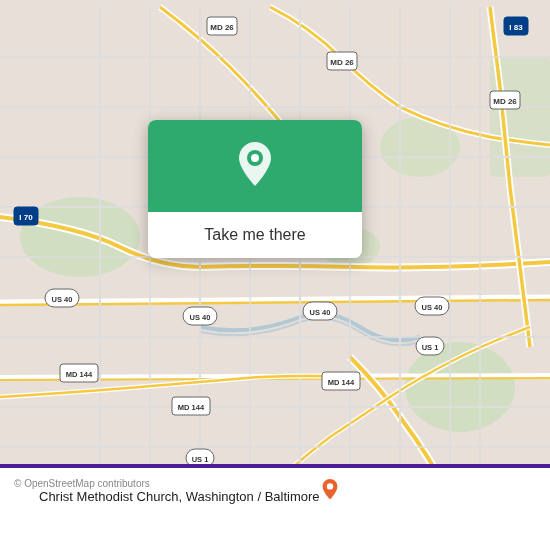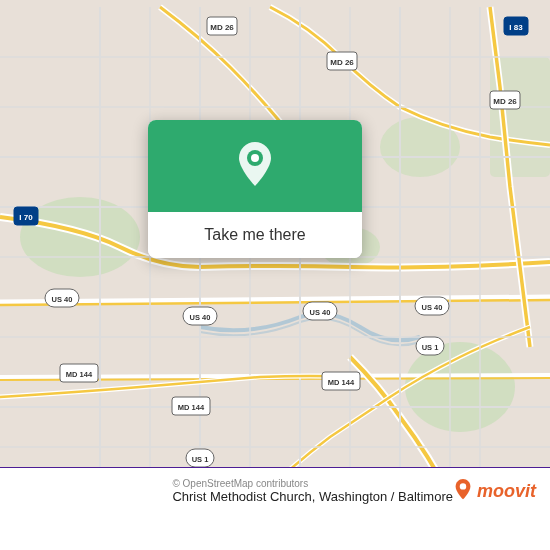--- a/index.html
+++ b/index.html
@@ -72,38 +72,39 @@
     
     #bottom-bar {
       position: absolute;
       bottom: 0;
       left: 0;
       width: 100%;
       background: #fff;
       padding: 10px 14px;
       display: flex;
       align-items: center;
-      justify-content: flex-end;
-      border-top: 1px solid #4c1d95;
+      justify-content: flex-start;
+      border-top: 4px solid #4c1d95;
     }
 
     #bottom-left {
       display: flex;
       flex-direction: column;
     }
 
     #attribution-text {
       font-size: 10px;
       color: #888;
     }
 
     #location-title {
       font-size: 13px;
       color: #222;
       font-weight: 400;
+      margin-left: 25px;
     }
 
     #moovit-logo {
       display: flex;
       align-items: center;
       gap: 4px;
     }
 
     #moovit-pin {
       width: 20px;
@@ -243,17 +244,16 @@
   <div id="bottom-bar">
     <div id="bottom-left">
       <span id="attribution-text">© OpenStreetMap contributors</span>
       <span id="location-title">Christ Methodist Church, Washington / Baltimore</span>
     </div>
     <div id="moovit-logo">
       <svg id="moovit-pin" viewBox="0 0 20 26" fill="none">
         <path d="M10 0C5.58 0 2 3.58 2 8C2 14 10 22 10 22C10 22 18 14 18 8C18 3.58 14.42 0 10 0Z" fill="#e8622a"></path>
         <circle cx="10" cy="8" r="3.5" fill="white"></circle>
       </svg>
-      <span id="moovit-text">moovit</span>
     </div>
   </div>
 
 </div>
 
 </body></html>

